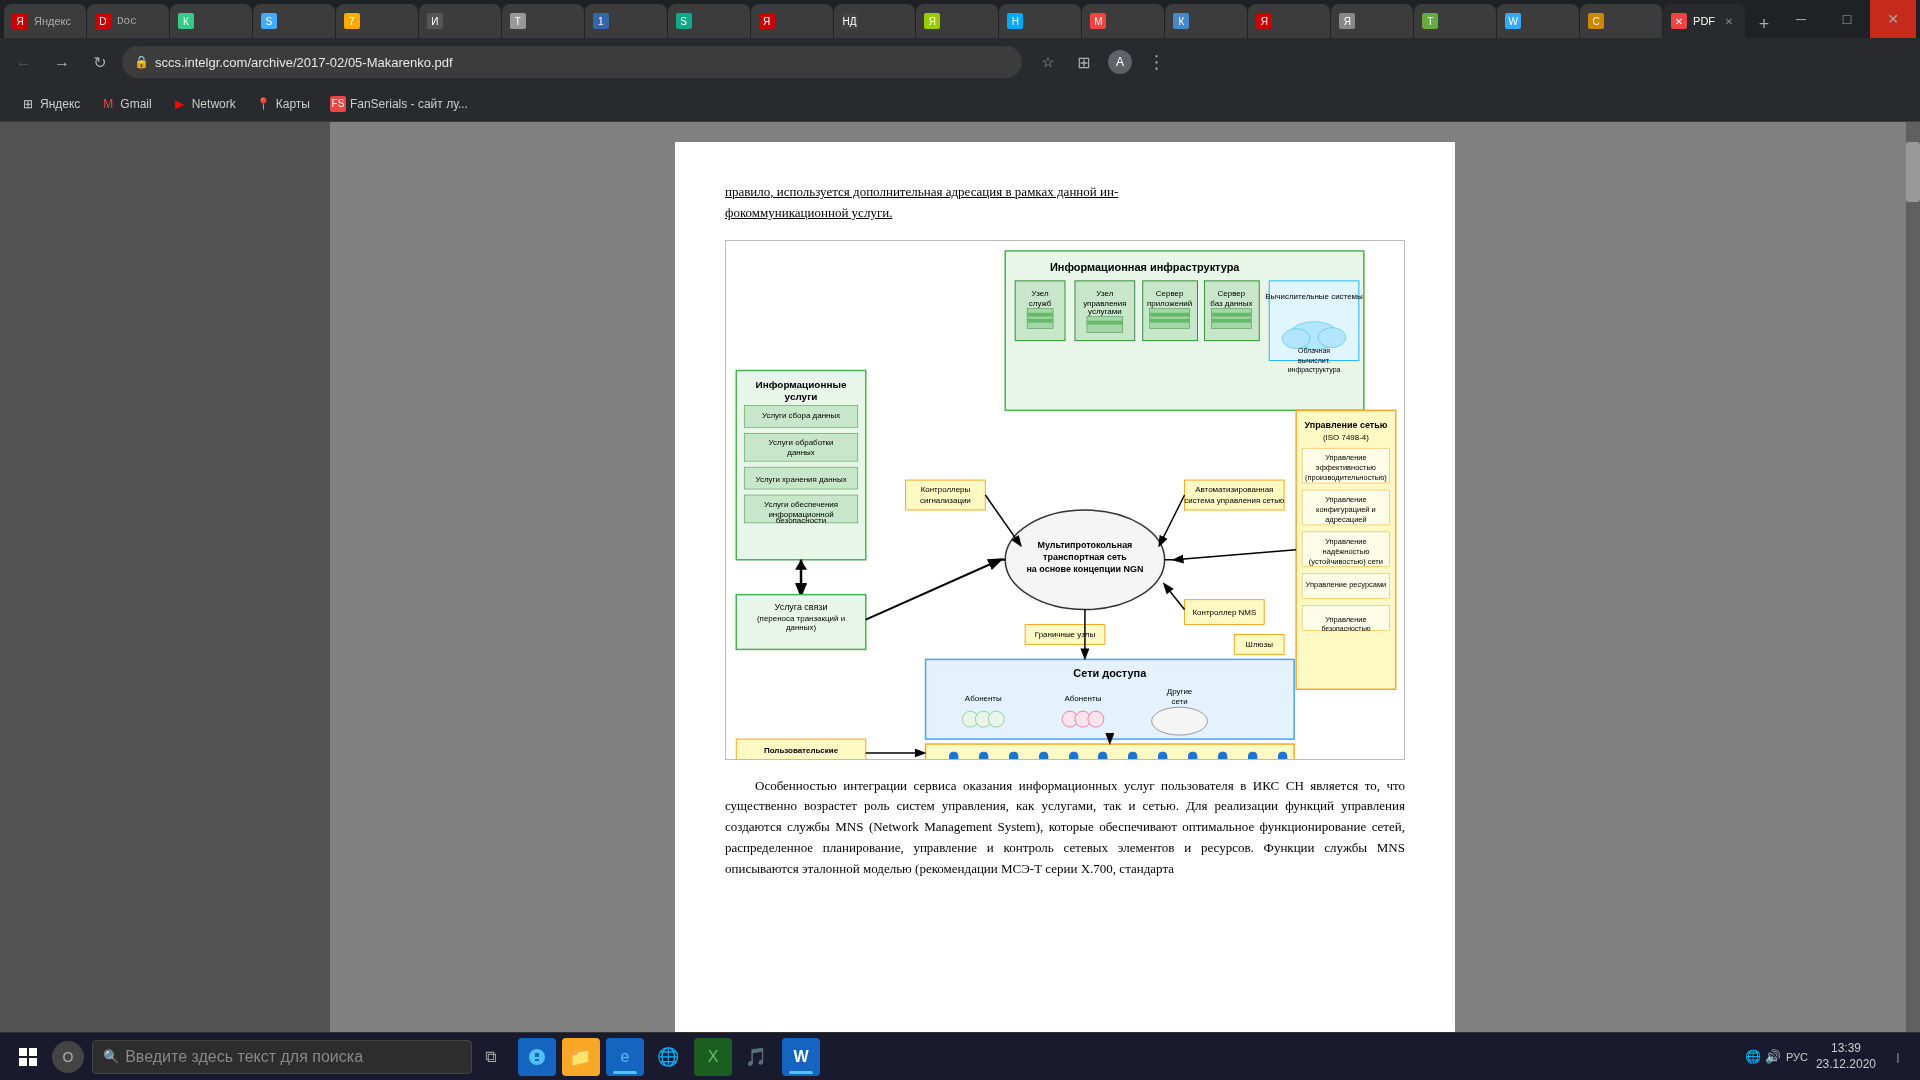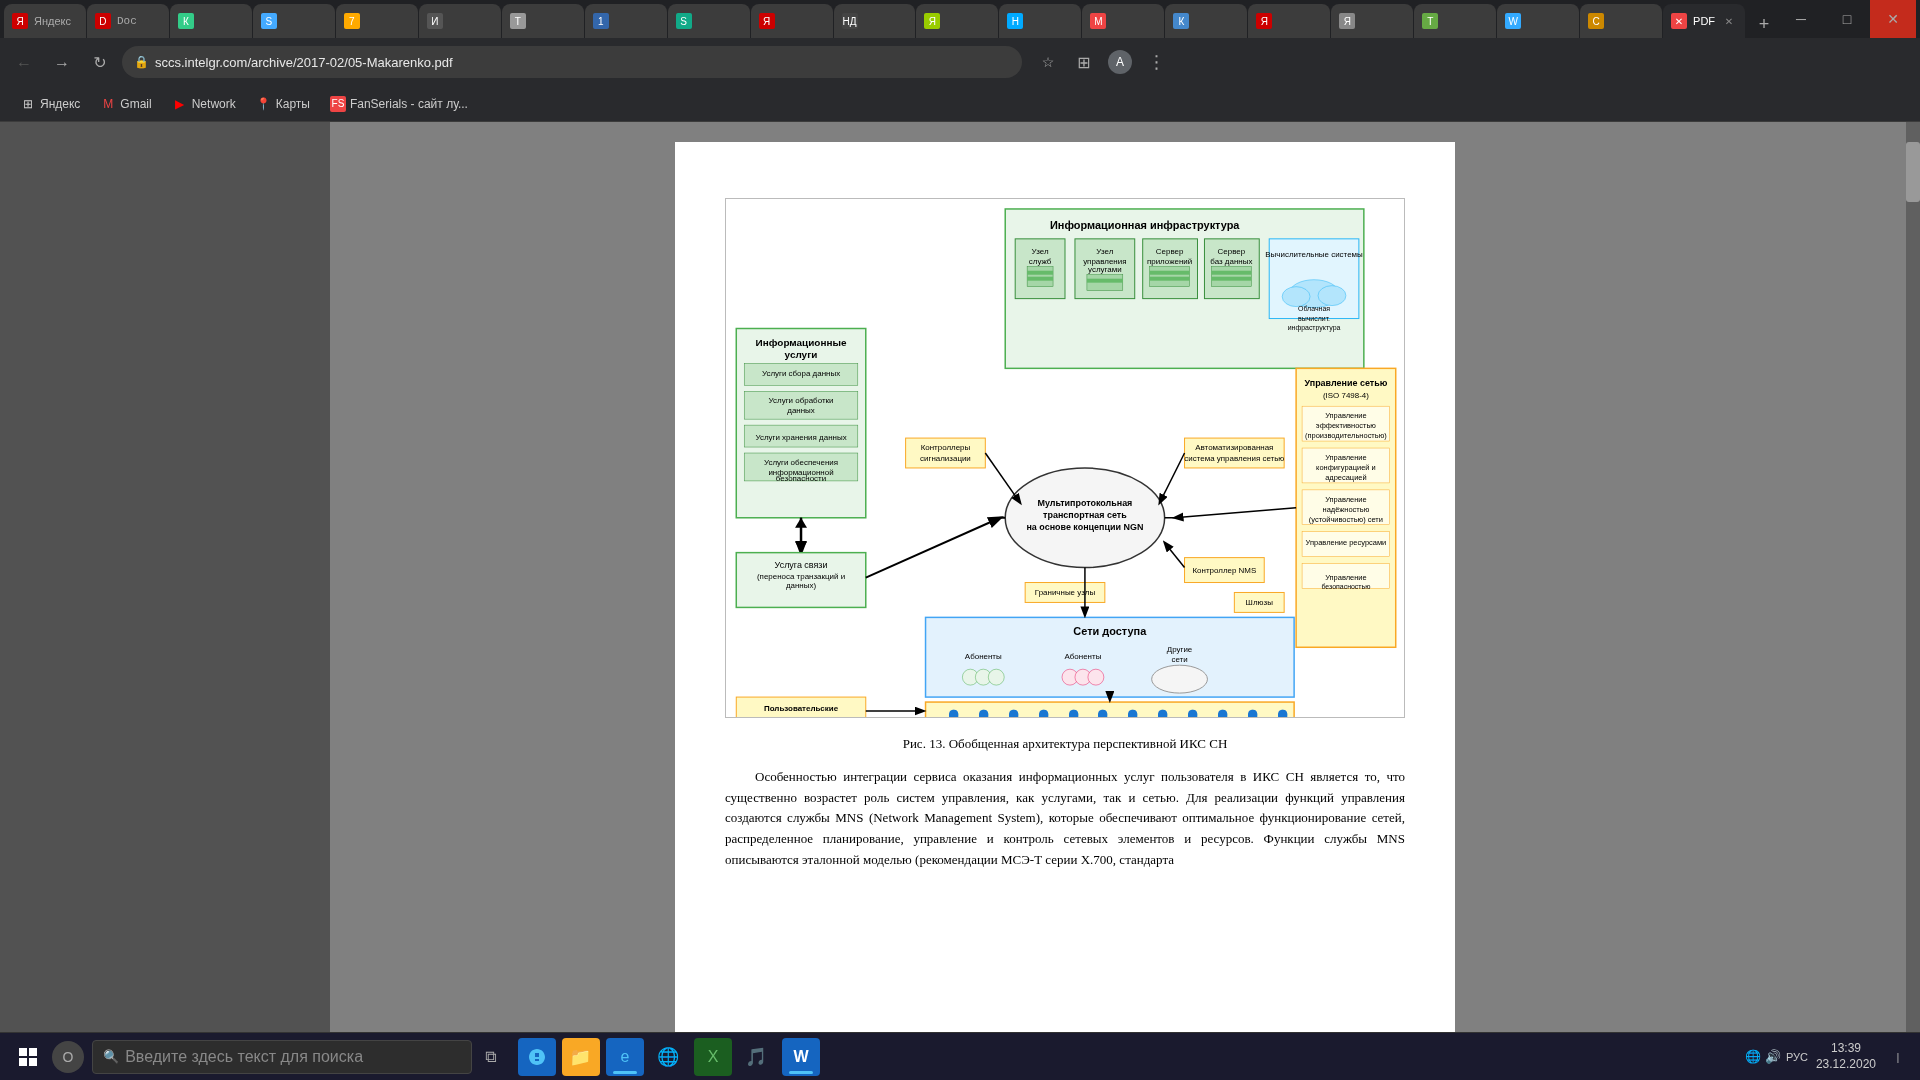--- a/index.html
+++ b/index.html
@@ -186,20 +186,24 @@
     </div>
   </div>
 
   <div class="content-area">
 
     <div class="sidebar"></div>
 
     <div class="pdf-container">
       <div class="pdf-page">
         <div class="pdf-text">
+          <p style="text-indent:0;">
+            <span class="underline">правило, используется дополнительная адресация в рамках данной ин-</span><br>
+            <span class="underline">фокоммуникационной услуги.</span>
+          </p>
 
           <div class="diagram-wrapper">
             <svg class="diagram-svg" viewBox="0 0 680 520" xmlns="http://www.w3.org/2000/svg" style="border:1px solid #bbb;">
 
               <rect width="680" height="520" fill="white"></rect>
 
               <rect x="280" y="10" width="360" height="160" fill="#e8f5e9" stroke="#4caf50" stroke-width="1.5"></rect>
               <text x="420" y="30" font-size="11" font-family="Arial" font-weight="bold" text-anchor="middle">Информационная инфраструктура</text>
 
               <rect x="290" y="40" width="50" height="60" fill="#c8e6c9" stroke="#388e3c" stroke-width="1"></rect>
@@ -380,23 +384,20 @@
                 </marker>
               </defs>
 
               <line x1="360" y1="370" x2="360" y2="418" stroke="black" stroke-width="1.5" marker-end="url(#arrow)"></line>
 
               <line x1="385" y1="500" x2="385" y2="503" stroke="black" stroke-width="1.5" marker-end="url(#arrow)"></line>
 
             </svg>
           </div>
 
-          <p style="text-align:center;text-indent:0;font-size:13px;">
-            <span>Рис. 13. Обобщенная архитектура перспективной ИКС СН</span>
-          </p>
 
           <p>
             <span>Особенностью интеграции сервиса оказания информационных услуг пользователя в ИКС СН является то, что существенно возрастет роль систем управления, как услугами, так и сетью. Для реализации функций управления создаются службы MNS (Network Management System), которые обеспечивают оптимальное функционирование сетей, распределенное планирование, управление и контроль сетевых элементов и ресурсов. Функции службы MNS описываются эталонной моделью (рекомендации МСЭ-Т серии X.700, стандарта</span>
           </p>
         </div>
       </div>
     </div>
 
     <div style="width:120px;background:#808080;flex-shrink:0;">
 

